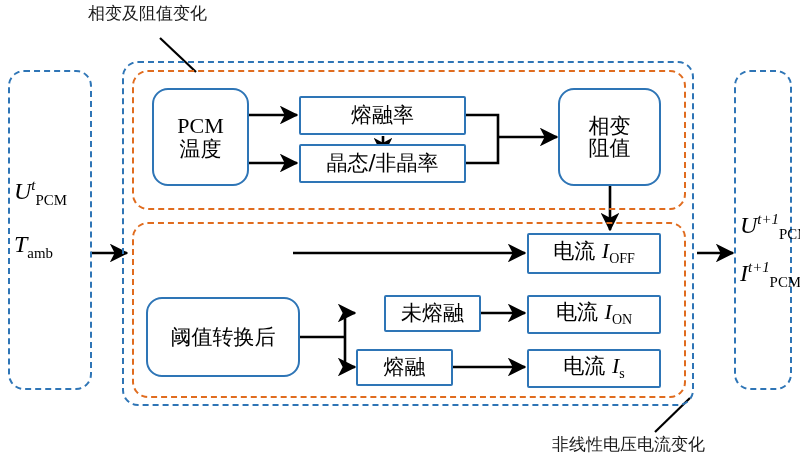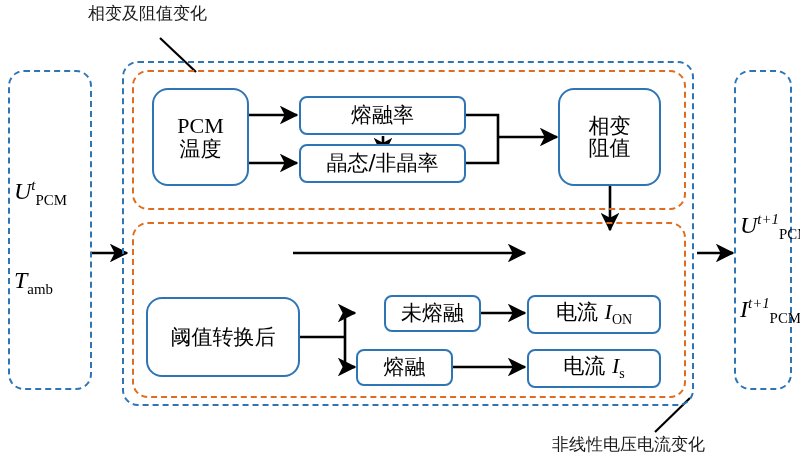--- a/index.html
+++ b/index.html
@@ -26,21 +26,21 @@
     position: absolute;
     border: 2.5px dashed #e06c1f;
     border-radius: 16px;
     box-sizing: border-box;
   }
   
   .node {
     position: absolute;
     box-sizing: border-box;
     border: 2px solid #2e75b6;
-    border-radius: 8px;
+    border-radius: 2px;
     background: #ffffff;
     display: flex;
     align-items: center;
     justify-content: center;
     text-align: center;
     color: #000000;
     line-height: 1.06;
     font-size: 22px;
     white-space: nowrap;
     font-family: "Liberation Serif", "DejaVu Serif", serif;
@@ -60,21 +60,20 @@
     flex-direction: column;
     justify-content: center;
     align-items: flex-start;
     color: #000;
   }
   .io-item {
     font-family: "Liberation Serif", "DejaVu Serif", serif;
     font-size: 24px;
     font-style: italic;
     white-space: nowrap;
-    margin-top: 36px;
   }
   .io-item sub, .io-item sup {
     font-style: normal;
     font-size: 0.62em;
   }
   .io-item sup { font-style: italic; }
   
   .outer-label {
     position: absolute;
     font-family: "DejaVu Sans", "Liberation Sans", sans-serif;
@@ -200,20 +199,25 @@
   </div>
 
   <div class="node" style="left:356px; top:295px; width:97px; height:37px;margin-left:28px;">
     <span class="cn">未熔融</span>
   </div>
 
   <div class="node" style="left:356px; top:349px; width:97px; height:37px;">
     <span class="cn">熔融</span>
   </div>
 
+  <div class="node" style="left:527px; top:233px; width:134px; height:41px;">
+    <span>
+      <span class="cn">电流 </span><span class="mathi">I</span><sub class="mathi" style="font-style:normal;font-size:14px;">OFF</sub>
+    </span>
+  </div>
 
   <div class="node" style="left:527px; top:349px; width:134px; height:39px;">
     <span>
       <span class="cn">电流 </span><span class="mathi">I</span><sub style="font-size:14px;">s</sub>
     </span>
   </div>
 
   <div class="node" style="left:527px; top:295px; width:134px; height:39px;">
     <span>
       <span class="cn">电流 </span><span class="mathi">I</span><sub style="font-size:14px;">ON</sub>

